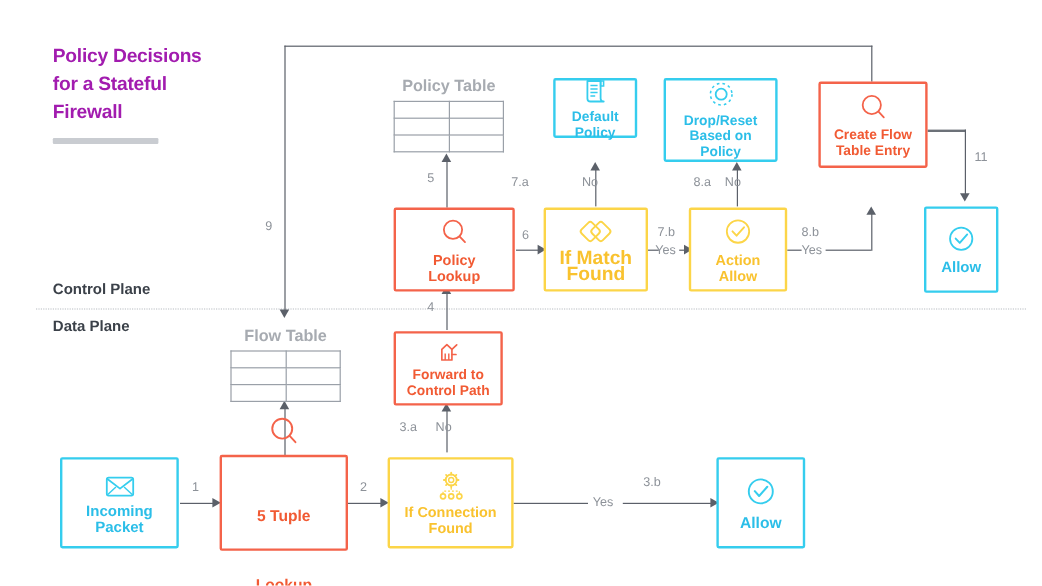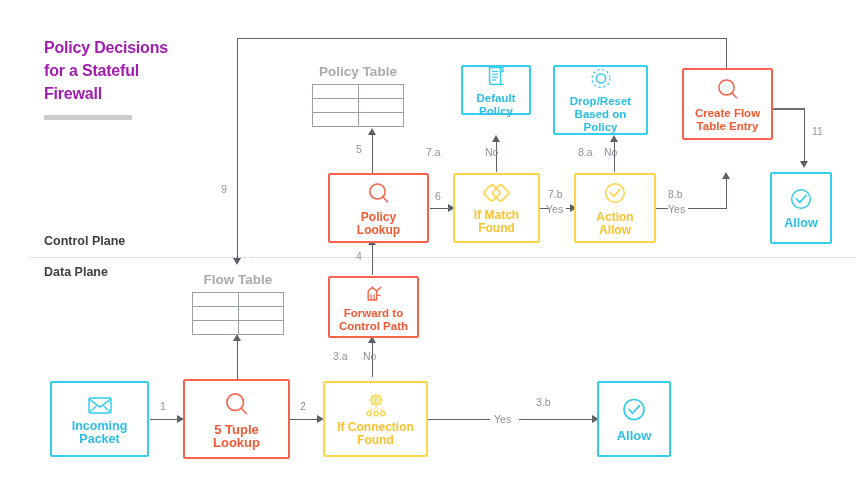--- a/index.html
+++ b/index.html
@@ -133,21 +133,21 @@
   <div class="ah ah-u" style="left:368px;top:336px;"></div>
   <div class="elbl" style="left:333px;top:350px;">3.a</div>
   <div class="elbl" style="left:363px;top:350px;">No</div>
 
   <div class="ln ln-h" style="left:428px;top:419px;width:62px;"></div>
   <div class="ln ln-h" style="left:519px;top:419px;width:77px;"></div>
   <div class="ah ah-r" style="left:592px;top:415px;"></div>
   <div class="elbl" style="left:492px;top:396px;margin-left:44px;">3.b</div>
   <div class="elbl" style="left:494px;top:413px;">Yes</div>
 
-  <div class="tbl-wrap" style="left:312px;top:64px;">
+  <div class="tbl-wrap" style="left:328px;top:64px;">
     <div class="tbl-title">Policy Table</div>
     <table class="tbl" style="width:92px;">
       <tbody>
           <tr>
             <td></td>
             <td></td>
           </tr>
       <tr>
             <td></td>
             <td></td>
@@ -231,21 +231,21 @@
     <span class="ico">
       <svg width="28" height="28" viewBox="0 0 28 28">
         <circle cx="12.5" cy="11.5" r="7.6" fill="none" stroke="#F4634A" stroke-width="1.5"></circle>
         <line x1="18.1" y1="17.1" x2="22.5" y2="21.8" stroke="#F4634A" stroke-width="1.5" stroke-linecap="round"></line>
       </svg>
     </span>
     <span class="lbl">Policy</span>
     <span class="lbl">Lookup</span>
   </div>
 
-  <div class="node c-yellow" style="left:453px;top:173px;width:87px;height:70px;font-size:12px;">
+  <div class="node c-yellow" style="left:453px;top:173px;width:87px;height:70px;font-size:16px;">
     <span class="ico">
       <svg width="32" height="24" viewBox="0 0 32 24">
         <rect x="4.6" y="4.6" width="12.6" height="12.6" rx="2.4" transform="rotate(45 10.9 10.9)" fill="none" stroke="#FCD548" stroke-width="1.6"></rect>
         <rect x="13.4" y="4.6" width="12.6" height="12.6" rx="2.4" transform="rotate(45 19.7 10.9)" fill="none" stroke="#FCD548" stroke-width="1.6"></rect>
       </svg>
     </span>
     <span class="lbl">If Match</span>
     <span class="lbl">Found</span>
   </div>
 
@@ -280,21 +280,21 @@
         <rect x="5" y="5" width="22" height="15" rx="1.5" fill="none" stroke="#35CDEE" stroke-width="1.5"></rect>
         <polyline points="5,5.8 16,14.2 27,5.8" fill="none" stroke="#35CDEE" stroke-width="1.5" stroke-linejoin="round"></polyline>
         <line x1="5.6" y1="19.3" x2="12.6" y2="12.8" stroke="#35CDEE" stroke-width="1.2"></line>
         <line x1="26.4" y1="19.3" x2="19.4" y2="12.8" stroke="#35CDEE" stroke-width="1.2"></line>
       </svg>
     </span>
     <span class="lbl">Incoming</span>
     <span class="lbl">Packet</span>
   </div>
 
-  <div class="node c-red" style="left:183px;top:379px;width:107px;height:80px;font-size:13px;">
+  <div class="node c-red" style="left:183px;top:379px;width:107px;height:80px;font-size:13px;gap:45px;">
     <span class="ico">
       <svg width="30" height="30" viewBox="0 0 30 30">
         <circle cx="13.2" cy="12.2" r="8.3" fill="none" stroke="#F4634A" stroke-width="1.6"></circle>
         <line x1="19.4" y1="18.3" x2="24.2" y2="23.5" stroke="#F4634A" stroke-width="1.6" stroke-linecap="round"></line>
       </svg>
     </span>
     <span class="lbl">5 Tuple</span>
     <span class="lbl">Lookup</span>
   </div>
 

